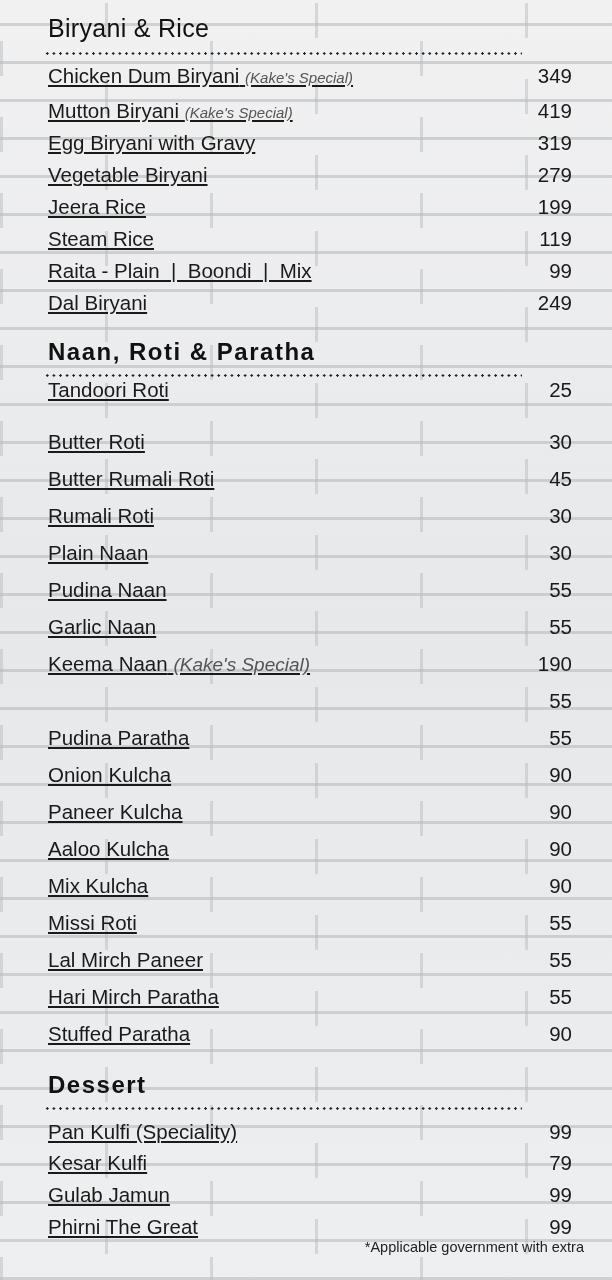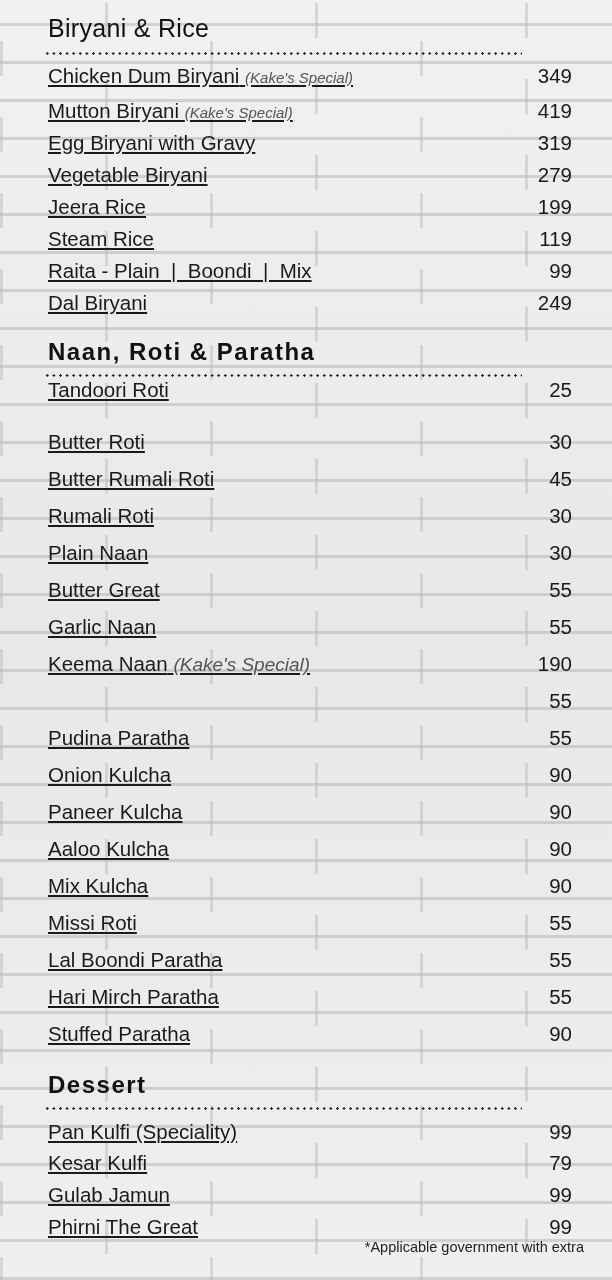--- a/index.html
+++ b/index.html
@@ -264,21 +264,21 @@
     </div>
   <div class="item" style="top:501px;">
       <span class="name">Rumali Roti</span>
       <span class="price">30</span>
     </div>
   <div class="item" style="top:538px;">
       <span class="name">Plain Naan</span>
       <span class="price">30</span>
     </div>
   <div class="item" style="top:575px;">
-      <span class="name">Butter Great</span>
+      <span class="name">Pudina Naan</span>
       <span class="price">55</span>
     </div>
   <div class="item" style="top:612px;">
       <span class="name">Garlic Naan</span>
       <span class="price">55</span>
     </div>
   <div class="item" style="top:649px;">
       <span class="name"><span>Keema Naan</span> <span class="note big">(Kake's Special)</span></span>
       <span class="price">190</span>
     </div>
@@ -303,21 +303,21 @@
     </div>
   <div class="item" style="top:871px;">
       <span class="name">Mix Kulcha</span>
       <span class="price">90</span>
     </div>
   <div class="item" style="top:908px;">
       <span class="name">Missi Roti</span>
       <span class="price">55</span>
     </div>
   <div class="item" style="top:945px;">
-      <span class="name">Lal Boondi Paratha</span>
+      <span class="name">Lal Mirch Paneer</span>
       <span class="price">55</span>
     </div>
   <div class="item" style="top:982px;">
       <span class="name">Hari Mirch Paratha</span>
       <span class="price">55</span>
     </div>
   <div class="item" style="top:1019px;">
       <span class="name">Stuffed Paratha</span>
       <span class="price">90</span>
     </div>

